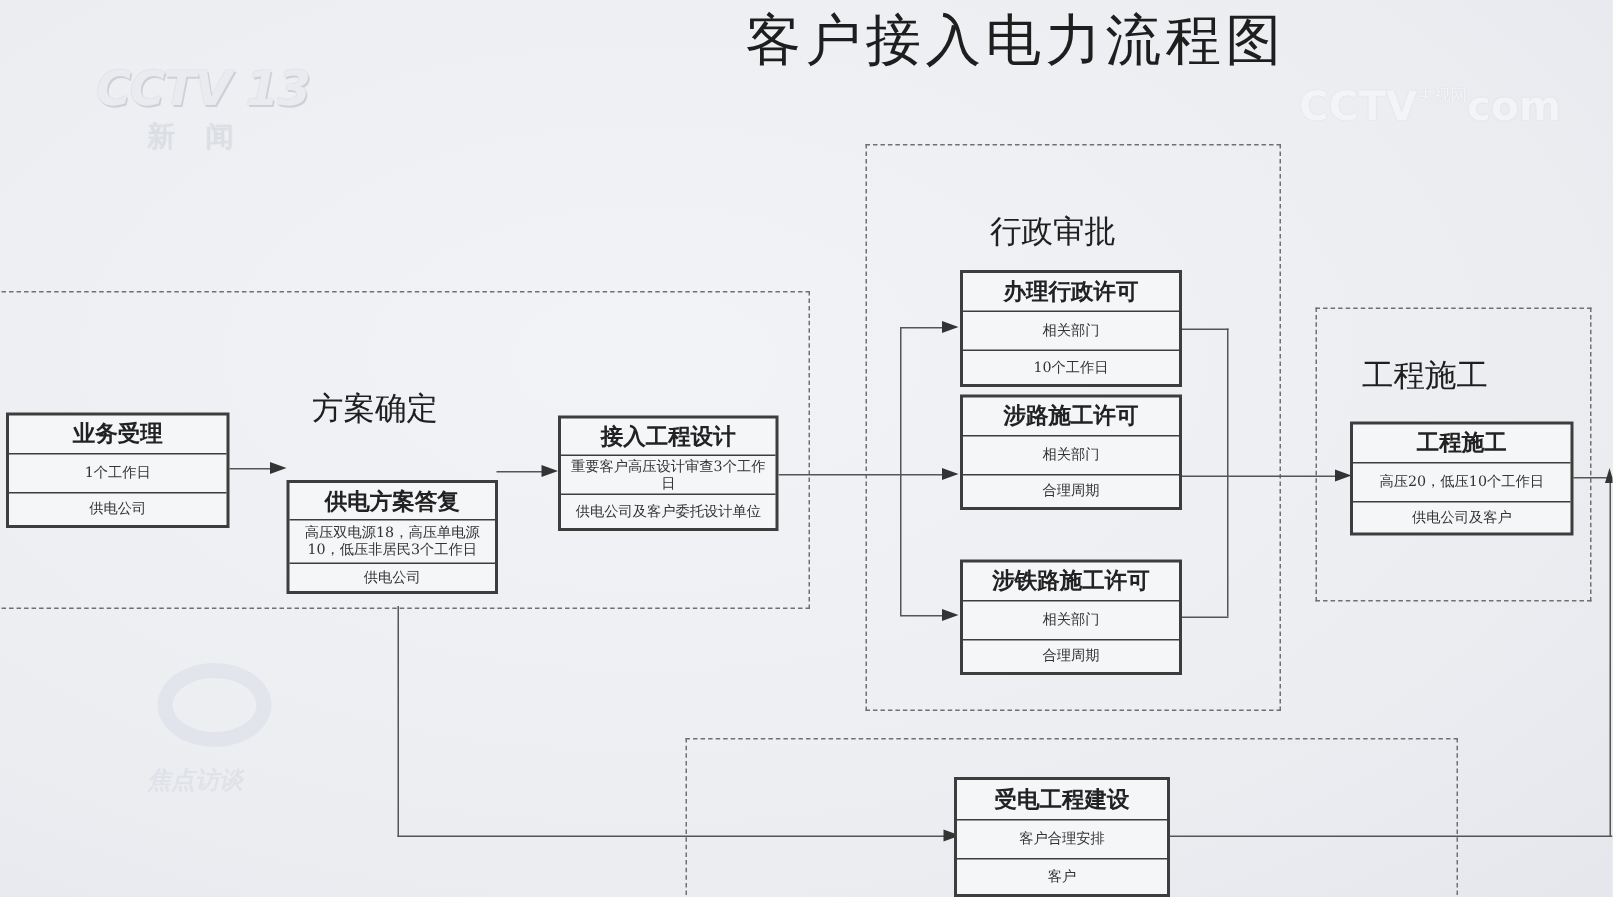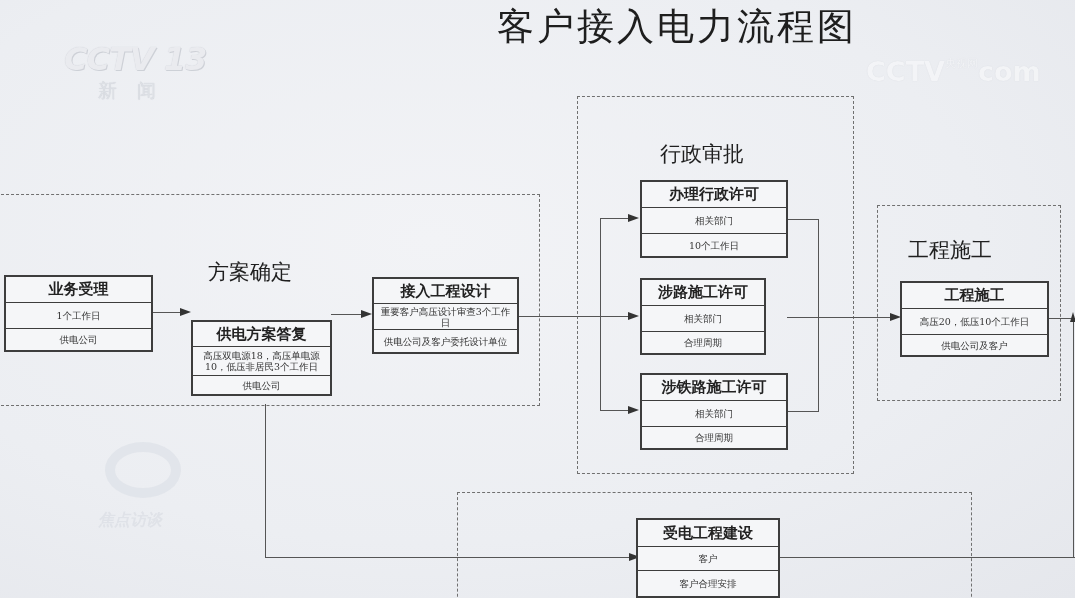--- a/index.html
+++ b/index.html
@@ -135,37 +135,37 @@
     <div class="row" style="height:25px;">重要客户高压设计审查3个工作日</div>
     <div class="row" style="flex:1;">供电公司及客户委托设计单位</div>
   </div>
 
   <div class="node" style="left:640px; top:180px; width:148px; height:78px;">
     <div class="hd" style="height:25px;">办理行政许可</div>
     <div class="row" style="height:25px;">相关部门</div>
     <div class="row" style="flex:1;">10个工作日</div>
   </div>
 
-  <div class="node" style="left:640px; top:278px; width:126px; height:77px;">
+  <div class="node" style="left:640px; top:263px; width:148px; height:77px;">
     <div class="hd" style="height:25px;">涉路施工许可</div>
     <div class="row" style="height:25px;">相关部门</div>
     <div class="row" style="flex:1;">合理周期</div>
   </div>
 
   <div class="node" style="left:640px; top:373px; width:148px; height:77px;">
     <div class="hd" style="height:25px;text-align:center;">涉铁路施工许可</div>
     <div class="row" style="height:25px;">相关部门</div>
     <div class="row" style="flex:1;">合理周期</div>
   </div>
 
   <div class="node" style="left:900px; top:281px; width:149px; height:76px;">
     <div class="hd" style="height:25px;">工程施工</div>
     <div class="row" style="height:25px;">高压20，低压10个工作日</div>
     <div class="row" style="flex:1;">供电公司及客户</div>
   </div>
 
   <div class="node" style="left:636px; top:518px; width:144px; height:80px;">
     <div class="hd" style="height:26px;">受电工程建设</div>
+    <div class="row" style="height:25px;">客户合理安排</div>
     <div class="row" style="flex:1;">客户</div>
-    <div class="row" style="height:25px;">客户合理安排</div>
   </div>
 
 </div>
 
 </body></html>

